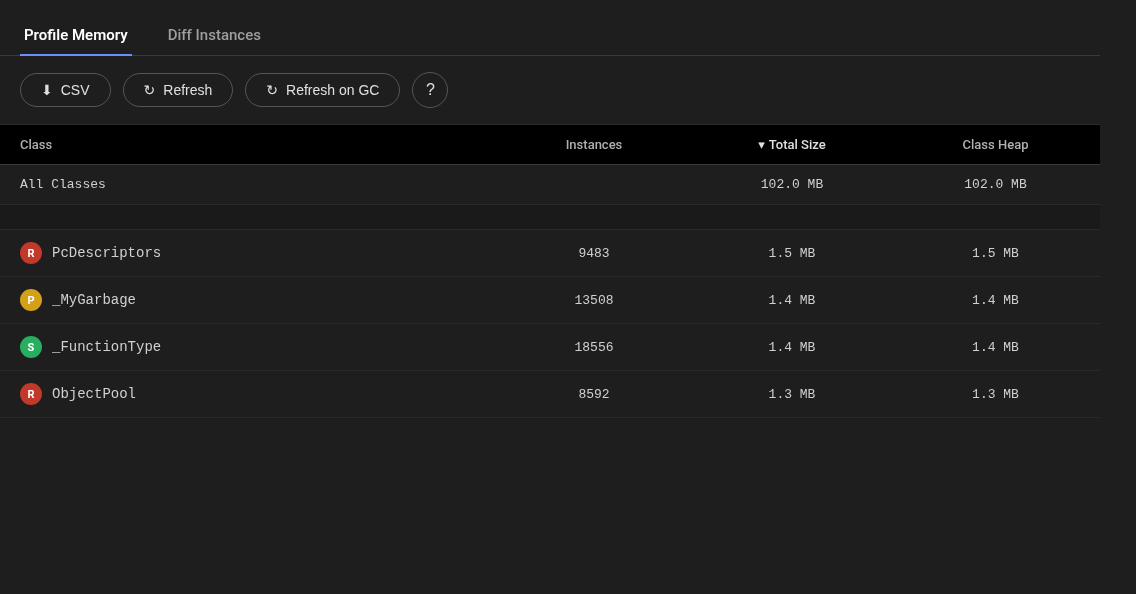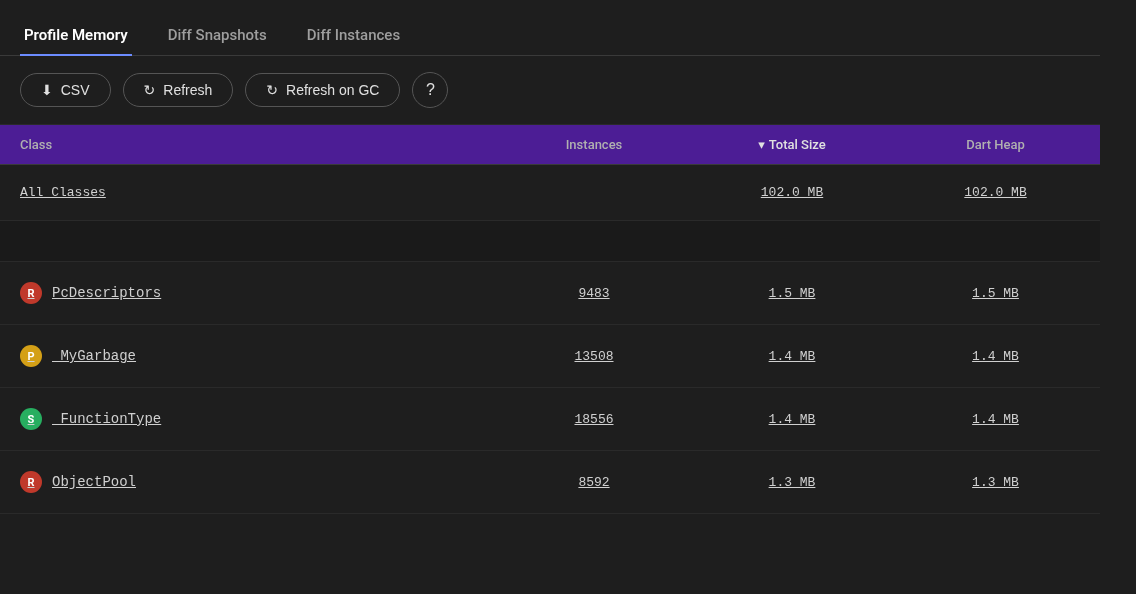--- a/index.html
+++ b/index.html
@@ -108,45 +108,44 @@
     thead tr {
       border-bottom: 1px solid #3a3a3a;
     }
 
     thead th {
       padding: 12px 20px;
       text-align: left;
       font-size: 13px;
       font-weight: 500;
       color: #b0b0b0;
-      background: #4c1d95;
+      background: #000000;
     }
 
     thead th:not(:first-child) {
       text-align: center;
     }
 
     thead th.sort-active {
       color: #e0e0e0;
     }
 
     .sort-arrow {
       display: inline-block;
       margin-right: 4px;
     }
 
     tbody tr {
       border-bottom: 1px solid #2a2a2a;
     }
 
     tbody td {
-      padding: 20px 20px;
+      padding: 12px 20px;
       font-size: 14px;
       color: #d0d0d0;
-      text-decoration: underline;
     }
 
     tbody td:not(:first-child) {
       text-align: center;
       font-family: 'Courier New', Courier, monospace;
       font-size: 13px;
     }
 
     .class-cell {
       display: flex;
@@ -189,21 +188,20 @@
     .col-total-size { width: 18%; }
     .col-dart-heap { width: 19%; }
   </style>
 </head>
 <body>
 
 <div class="container">
 
   <div class="tabs">
     <div class="tab active">Profile Memory</div>
-    <div class="tab">Diff Snapshots</div>
     <div class="tab">Diff Instances</div>
   </div>
 
   <div class="toolbar">
     <button class="btn">
       <span class="btn-icon">⬇</span>
       <span>CSV</span>
     </button>
     <button class="btn">
       <span class="btn-icon">↻</span>
@@ -231,21 +229,21 @@
           <th>
             <span>Class</span>
           </th>
           <th>
             <span>Instances</span>
           </th>
           <th class="sort-active">
             <span class="sort-arrow">▾</span><span>Total Size</span>
           </th>
           <th>
-            <span>Dart Heap</span>
+            <span>Class Heap</span>
           </th>
         </tr>
       </thead>
       <tbody id="table-body">
       <tr>
             <td class="all-classes-cell">All Classes</td>
             <td></td>
             <td>102.0 MB</td>
             <td>102.0 MB</td>
           </tr>

